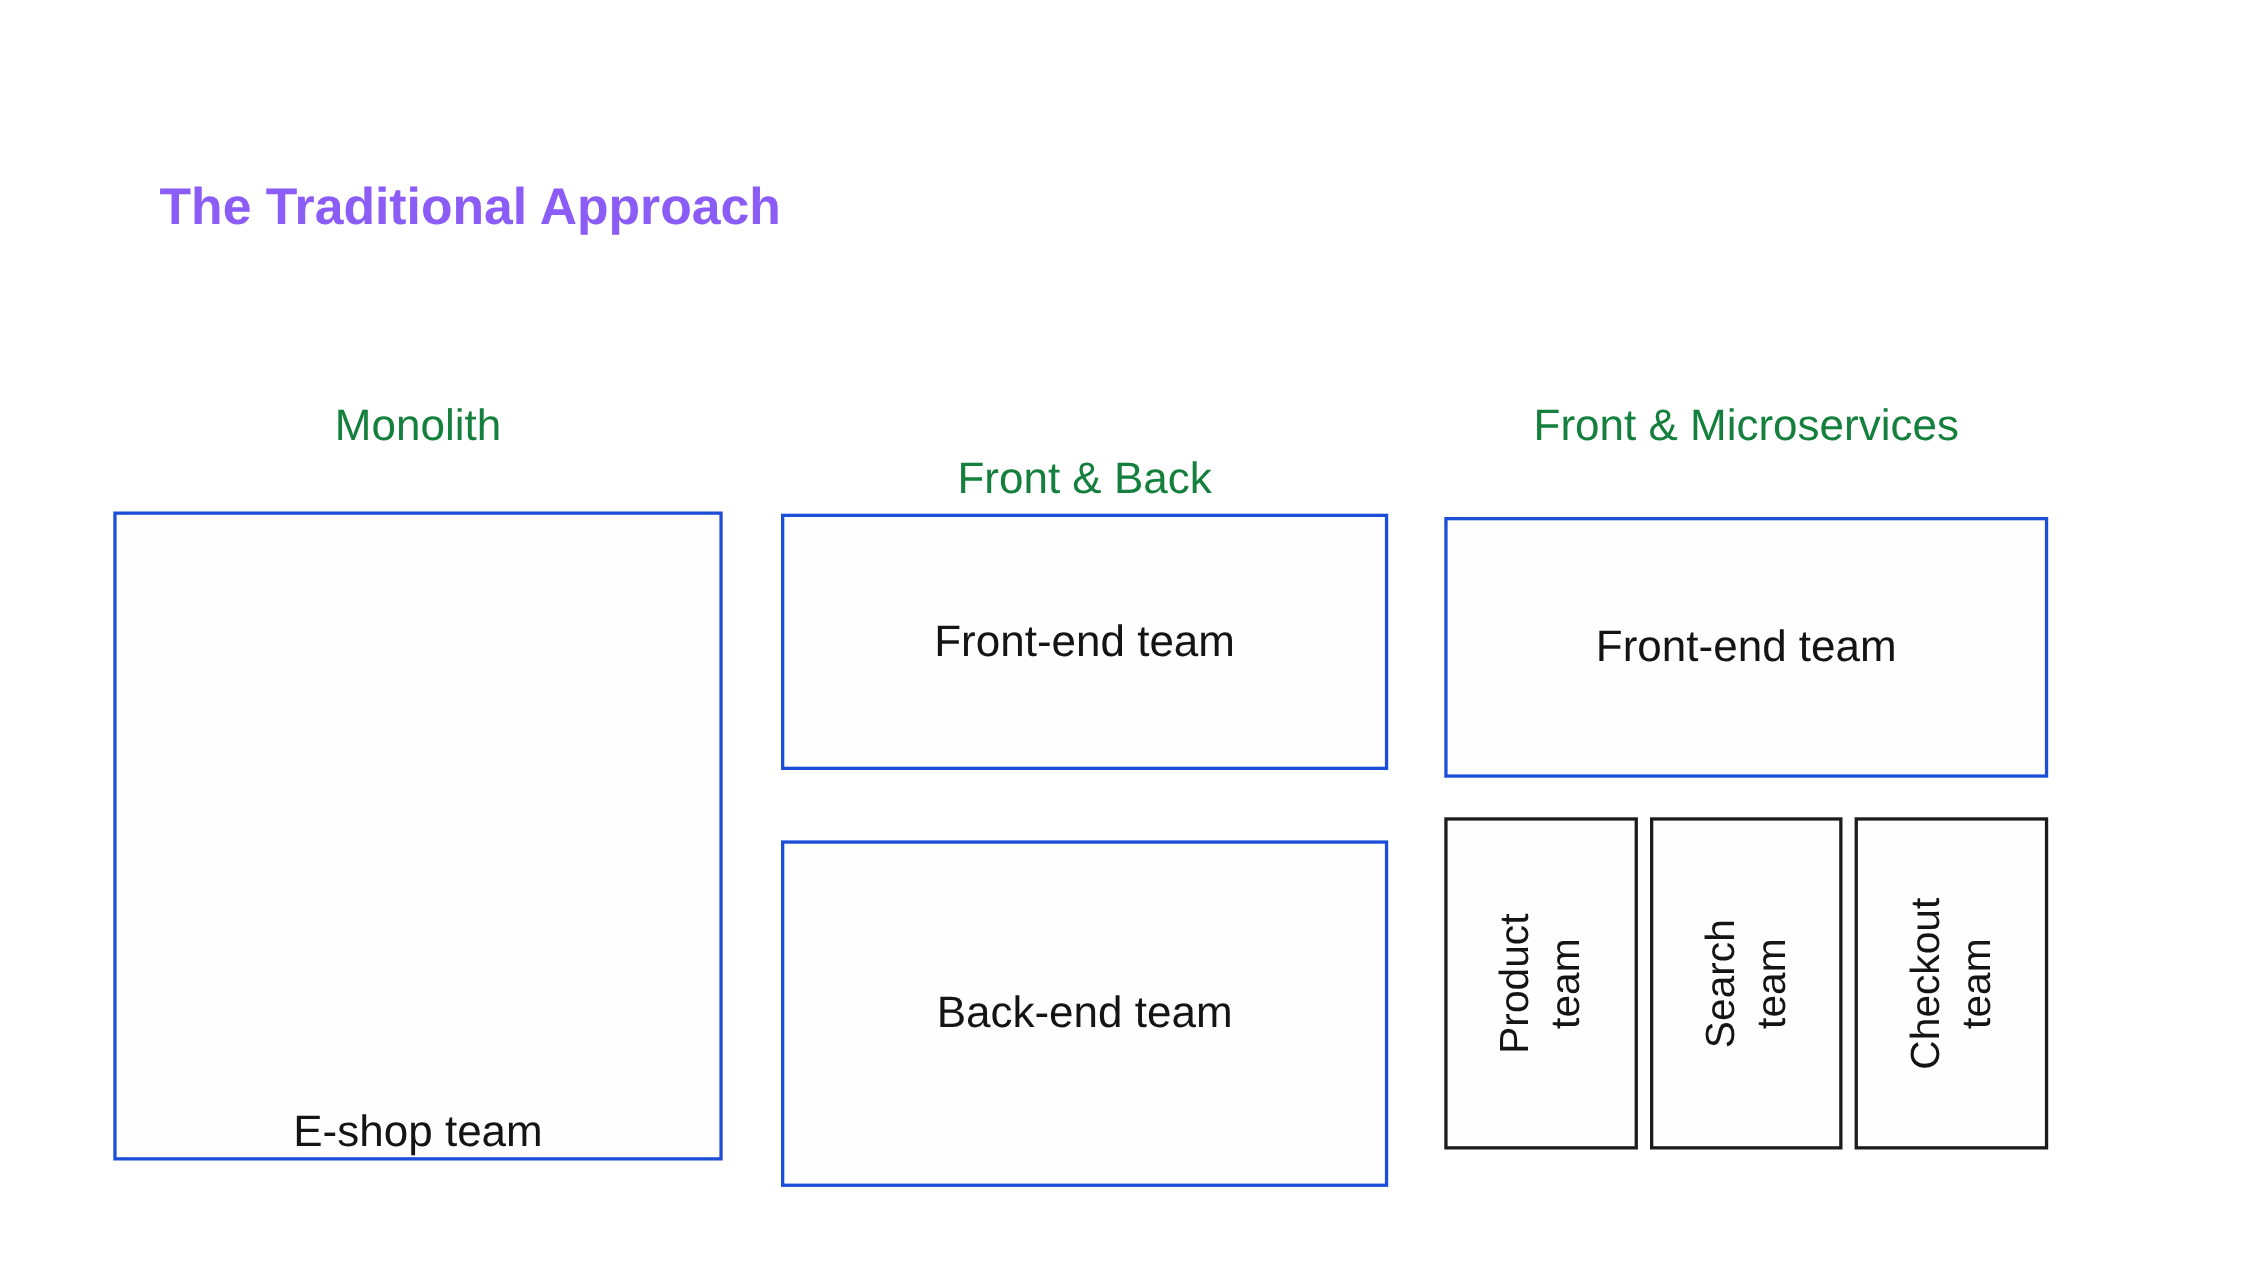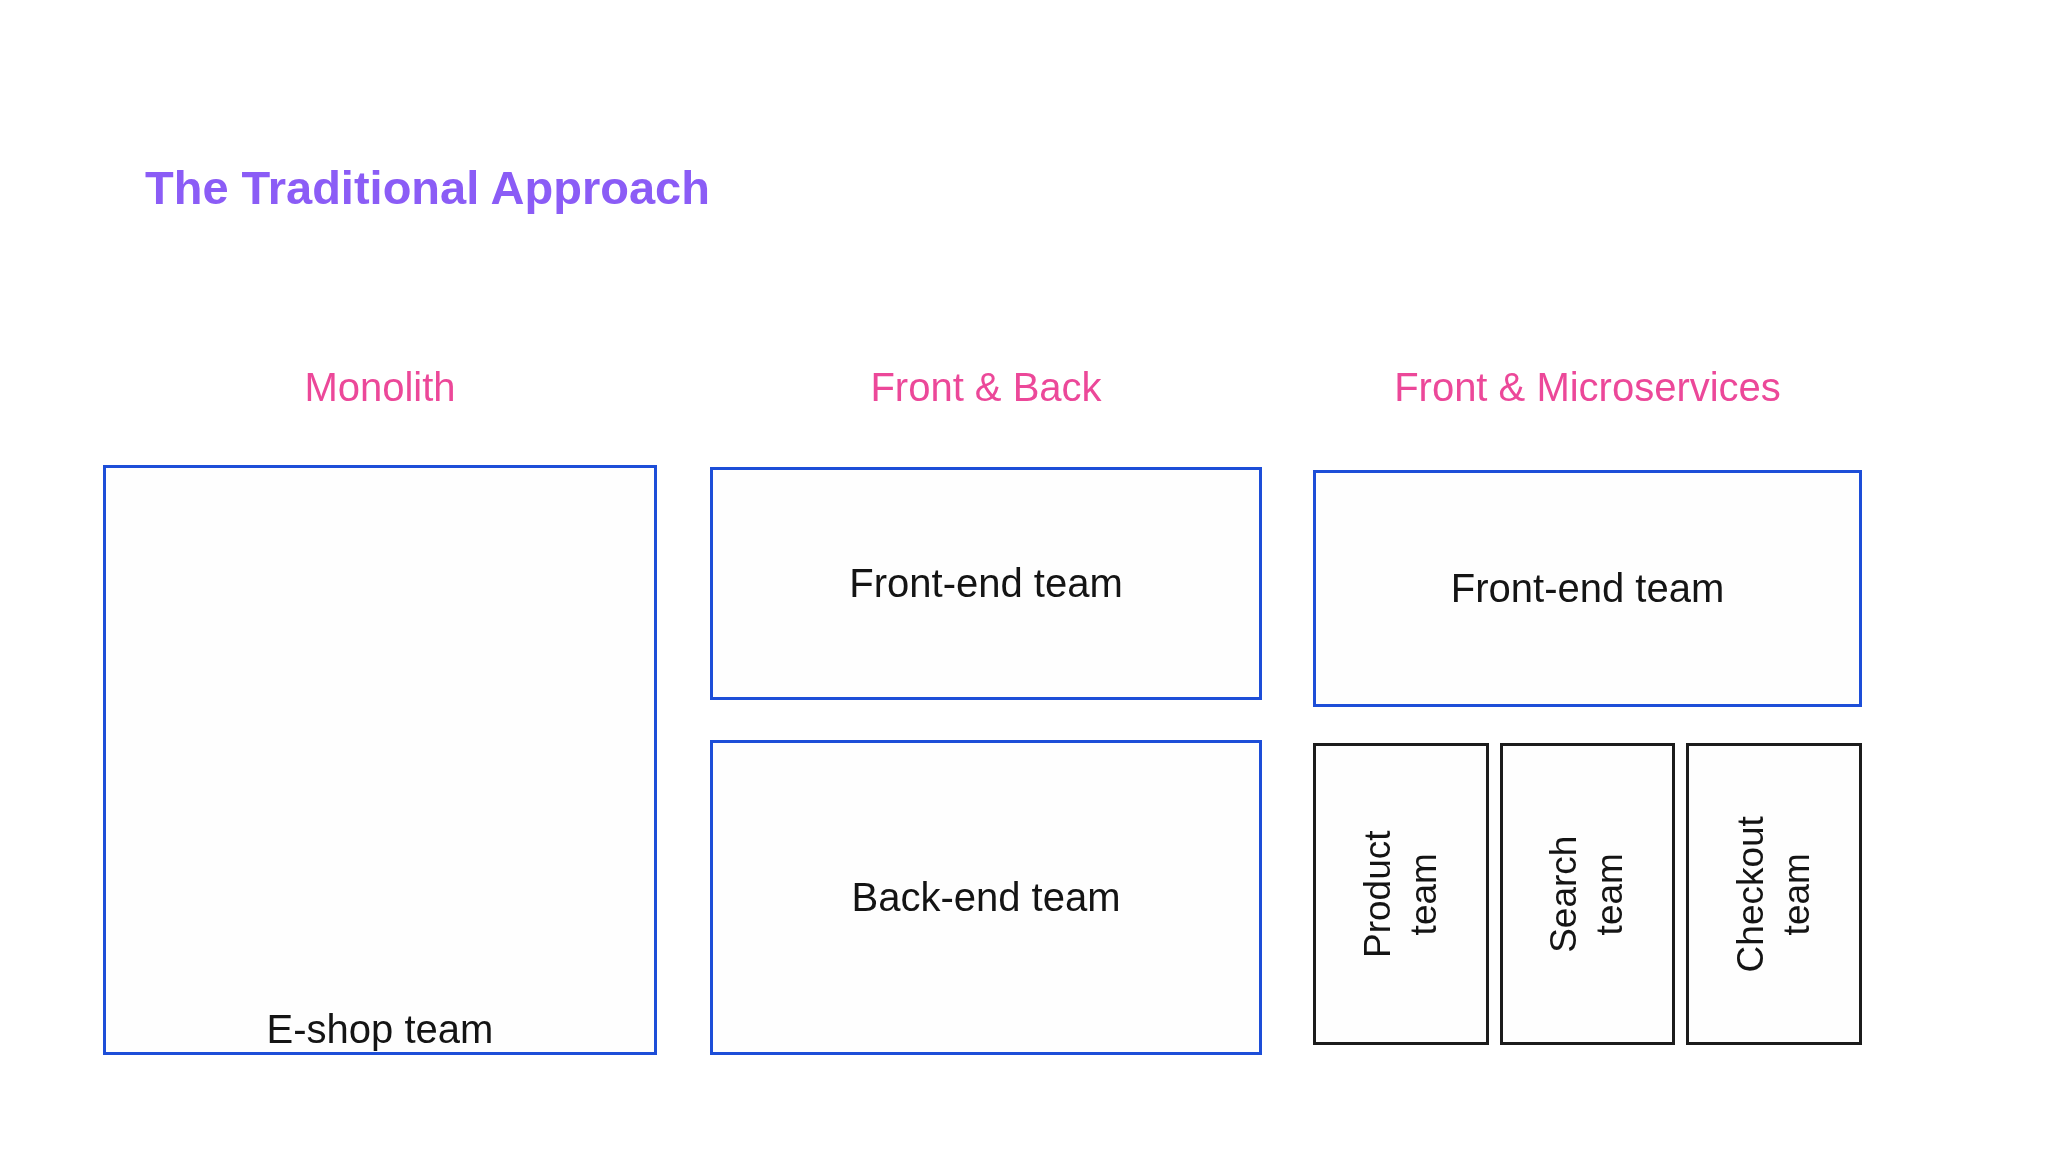--- a/index.html
+++ b/index.html
@@ -26,44 +26,44 @@
     white-space: nowrap;
   }
 
   .col-header {
     top: 362px;
     height: 50px;
     display: flex;
     align-items: center;
     justify-content: center;
     font-size: 40px;
-    color: #ec4899;
+    color: #15803d;
     white-space: nowrap;
   }
   .col-header--1 { left: 103px;  width: 554px; }
-  .col-header--2 { left: 710px;  width: 552px; }
+  .col-header--2 { left: 710px;  width: 552px; margin-top: 48px; }
   .col-header--3 { left: 1313px; width: 549px; }
 
   .team-box {
     border: 3px solid #1d4ed8;
     background: #fefefe;
     display: flex;
     align-items: center;
     justify-content: center;
   }
   .team-box__label {
     font-size: 40px;
     color: #141414;
     white-space: nowrap;
     text-align: center;
   }
 
   .box-monolith { left: 103px;  top: 465px; width: 554px; height: 590px; align-items: flex-end; }
   .box-fe-mid   { left: 710px;  top: 467px; width: 552px; height: 233px; }
-  .box-be-mid   { left: 710px;  top: 740px; width: 552px; height: 315px; }
+  .box-be-mid   { left: 710px;  top: 764px; width: 552px; height: 315px; }
   .box-fe-right { left: 1313px; top: 470px; width: 549px; height: 237px; }
 
   .micro-row {
     left: 1313px;
     top: 743px;
     width: 549px;
     height: 302px;
     display: flex;
     gap: 11px;
   }

